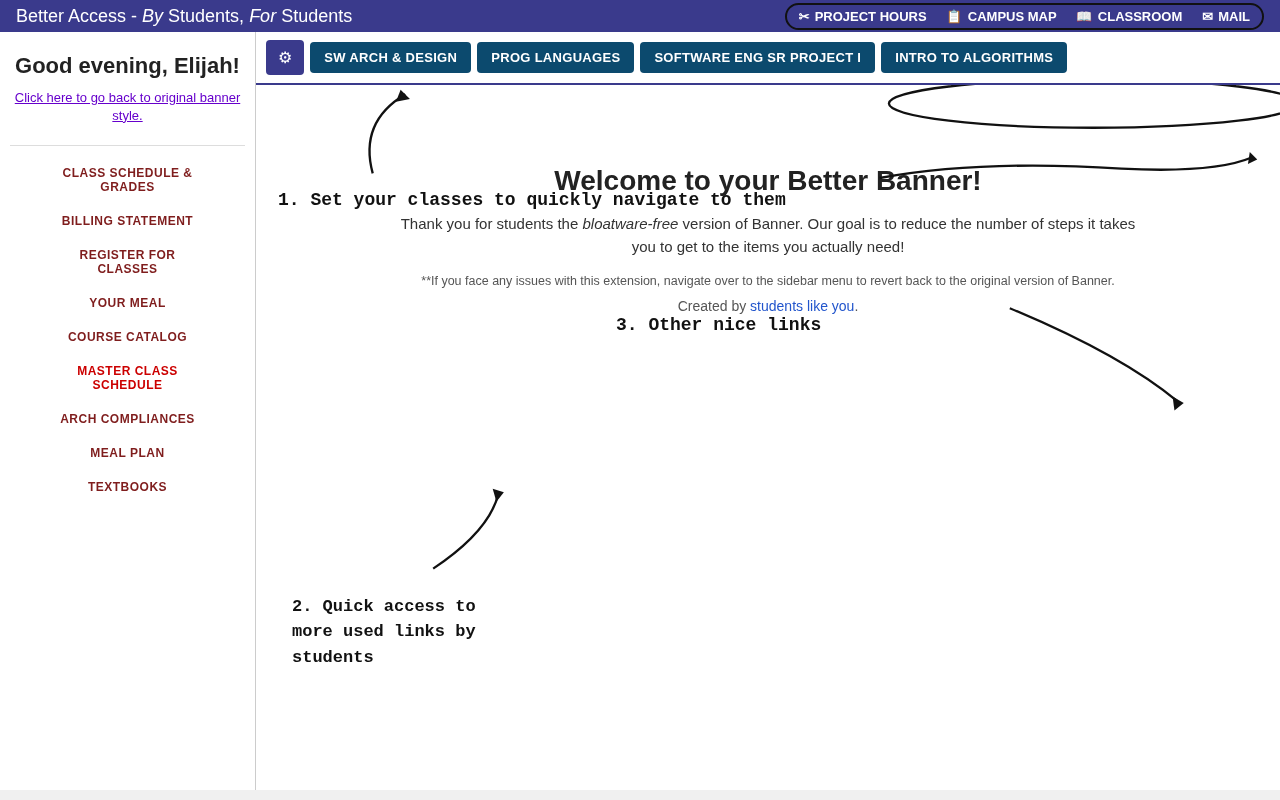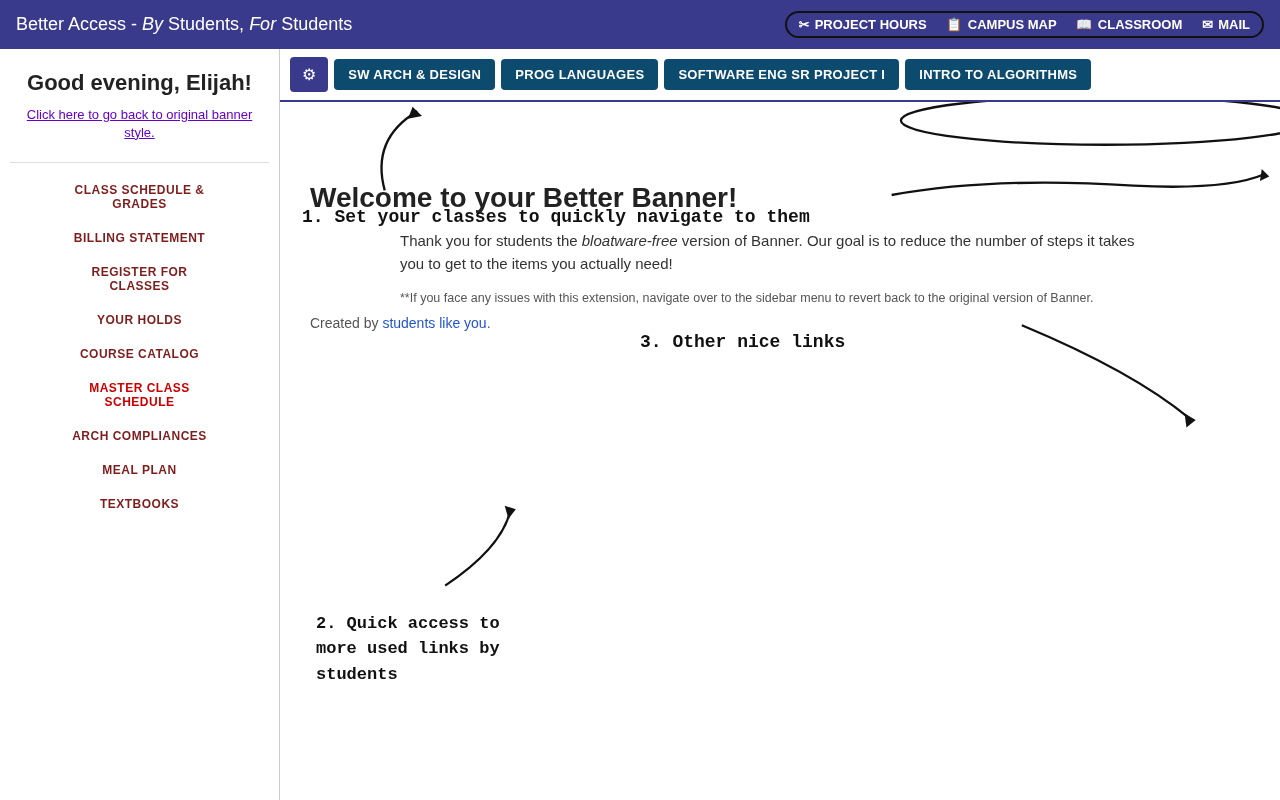--- a/index.html
+++ b/index.html
@@ -6,21 +6,21 @@
     body { font-family: Arial, sans-serif; background: #f0f0f0; width: 1280px; height: 800px; overflow: hidden; }
 
     
     .header {
       background: #3a3a8c;
       color: white;
       display: flex;
       align-items: center;
       justify-content: space-between;
       padding: 8px 16px;
-      height: 49px;
+      height: 32px;
       text-align: right;
     }
     .header-title {
       font-size: 18px;
       font-weight: normal;
     }
     .header-title em { font-style: italic; }
     .header-nav {
       display: flex;
       align-items: center;
@@ -41,21 +41,21 @@
     }
 
     
     .layout {
       display: flex;
       height: calc(800px - 42px);
     }
 
     
     .sidebar {
-      width: 280px;
+      width: 256px;
       background: white;
       border-right: 1px solid #ccc;
       padding: 20px 10px;
       flex-shrink: 0;
       overflow-y: auto;
     }
     .sidebar-greeting {
       text-align: center;
       font-size: 22px;
       font-weight: bold;
@@ -133,21 +133,21 @@
     .content-area {
       flex: 1;
       position: relative;
       background: white;
       padding: 20px 30px;
       overflow: hidden;
     }
 
     
     .welcome-section {
-      text-align: left;
+      text-align: center;
       margin-top: 60px;
     }
     .welcome-title {
       font-size: 28px;
       font-weight: bold;
       color: #222;
       margin-bottom: 16px;
     }
     .welcome-desc {
       font-size: 15px;
@@ -240,21 +240,21 @@
 
 <div class="layout">
 
   <aside class="sidebar">
     <div class="sidebar-greeting">Good evening, Elijah!</div>
     <a class="sidebar-link">Click here to go back to original banner style.</a>
     <hr class="sidebar-divider">
     <a class="sidebar-nav-item">CLASS SCHEDULE &amp;<br>GRADES</a>
     <a class="sidebar-nav-item">BILLING STATEMENT</a>
     <a class="sidebar-nav-item">REGISTER FOR<br>CLASSES</a>
-    <a class="sidebar-nav-item">YOUR HOLDS</a>
+    <a class="sidebar-nav-item">YOUR MEAL</a>
     <a class="sidebar-nav-item">COURSE CATALOG</a>
     <a class="sidebar-nav-item highlight">MASTER CLASS<br>SCHEDULE</a>
     <a class="sidebar-nav-item">ARCH COMPLIANCES</a>
     <a class="sidebar-nav-item">MEAL PLAN</a>
     <a class="sidebar-nav-item">TEXTBOOKS</a>
   </aside>
 
   <main class="main">
 
     <div class="tabs-bar">

